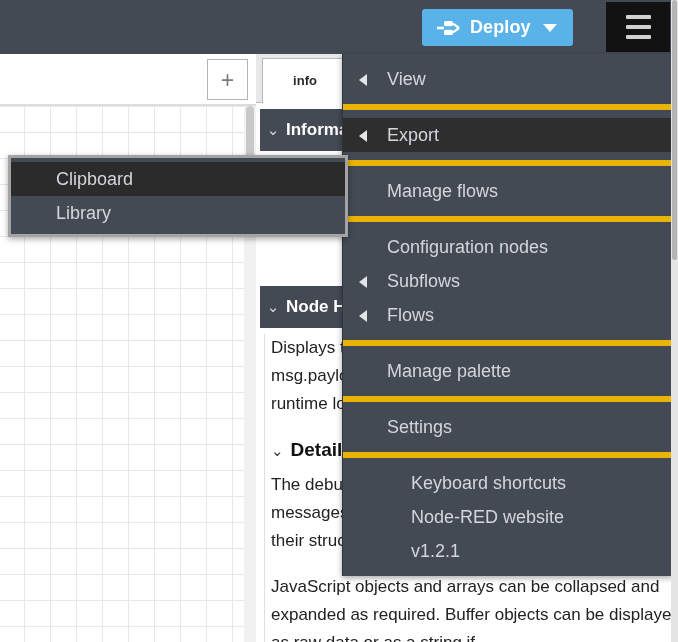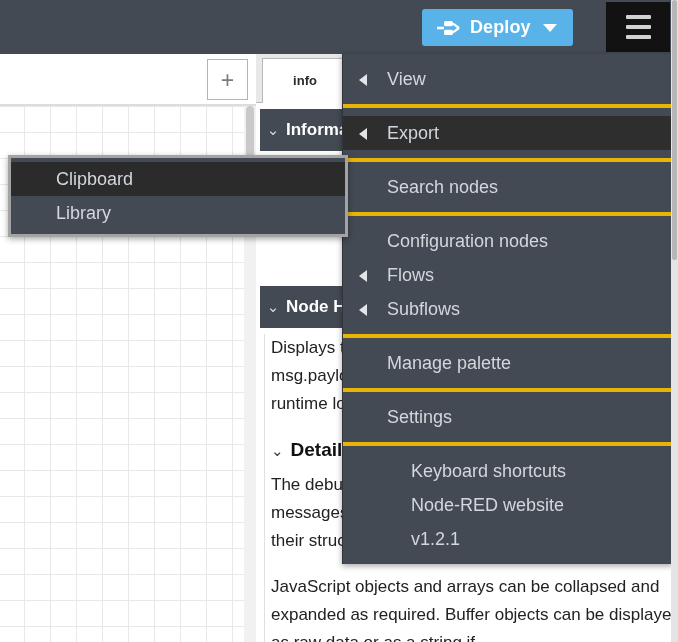--- a/index.html
+++ b/index.html
@@ -211,21 +211,21 @@
   #main-menu {
     position: absolute;
     left: 342px; top: 54px;
     width: 330px;
     background: #434a54;
     border-left: 1px solid #2f343b;
     z-index: 60;
     box-shadow: 0 2px 6px rgba(0,0,0,0.35);
   }
   #main-menu .menu-group {
-    border-bottom: 4px solid #eab308;
+    border-bottom: 6px solid #eab308;
     padding: 8px 0;
   }
   #main-menu .menu-group.last { border-bottom: none; padding-left: 24px; }
   .menu-item {
     position: relative;
     height: 34px;
     line-height: 34px;
     color: #d3d7db;
     font-size: 18px;
     padding-left: 44px;
@@ -332,26 +332,26 @@
 </div>
 
 <div id="main-menu">
     <div class="menu-group">
       <div class="menu-item"><span class="subcaret"></span><span>View</span></div>
     </div>
     <div class="menu-group">
       <div class="menu-item active"><span class="subcaret"></span><span>Export</span></div>
     </div>
     <div class="menu-group">
-      <div class="menu-item"><span>Search nodes</span></div>
+      <div class="menu-item"><span>Manage flows</span></div>
     </div>
     <div class="menu-group">
       <div class="menu-item"><span>Configuration nodes</span></div>
+      <div class="menu-item"><span class="subcaret"></span><span>Subflows</span></div>
       <div class="menu-item"><span class="subcaret"></span><span>Flows</span></div>
-      <div class="menu-item"><span class="subcaret"></span><span>Subflows</span></div>
     </div>
     <div class="menu-group">
       <div class="menu-item"><span>Manage palette</span></div>
     </div>
     <div class="menu-group">
       <div class="menu-item"><span>Settings</span></div>
     </div>
     <div class="menu-group last">
       <div class="menu-item"><span>Keyboard shortcuts</span></div>
       <div class="menu-item"><span>Node-RED website</span></div>

